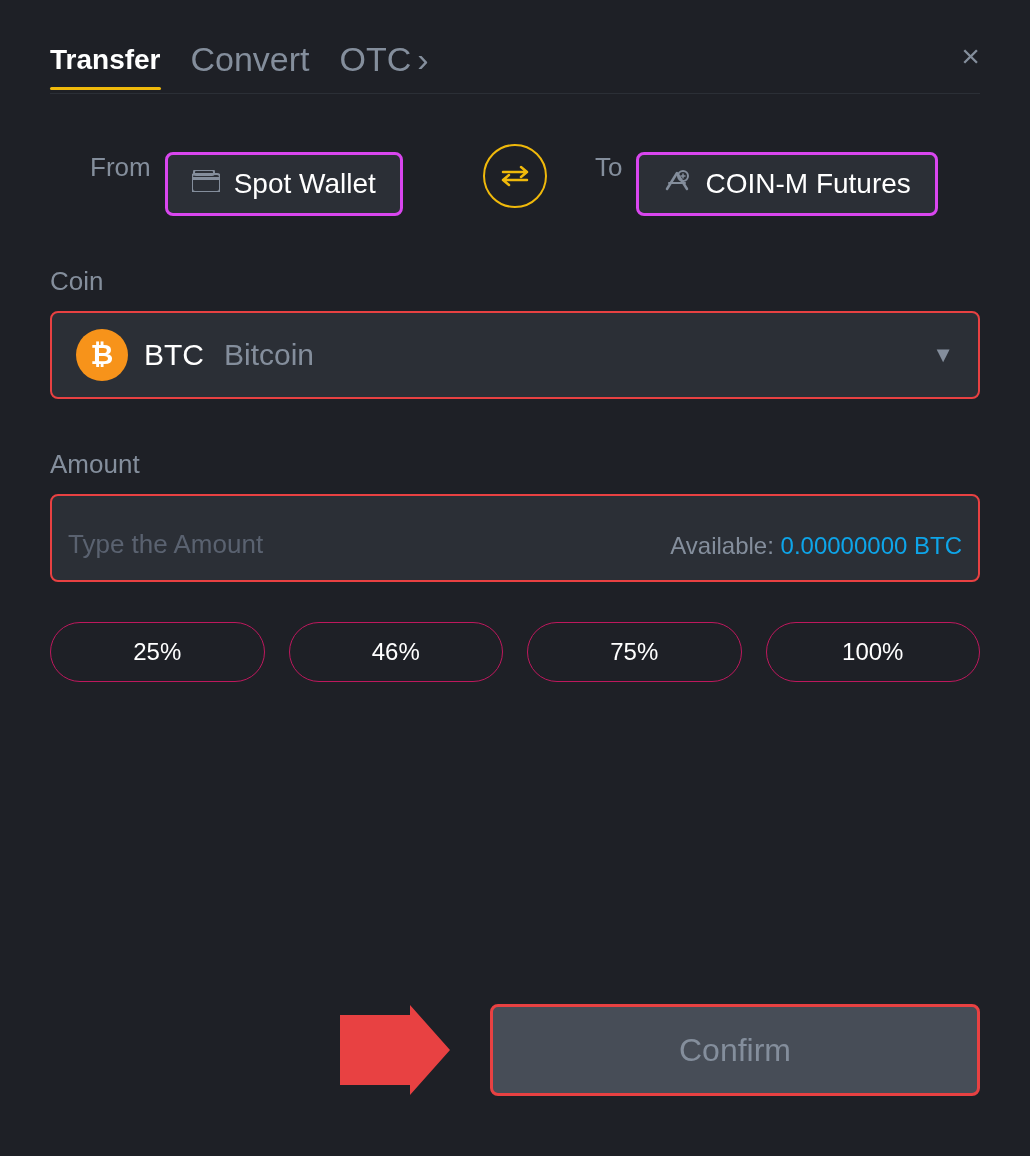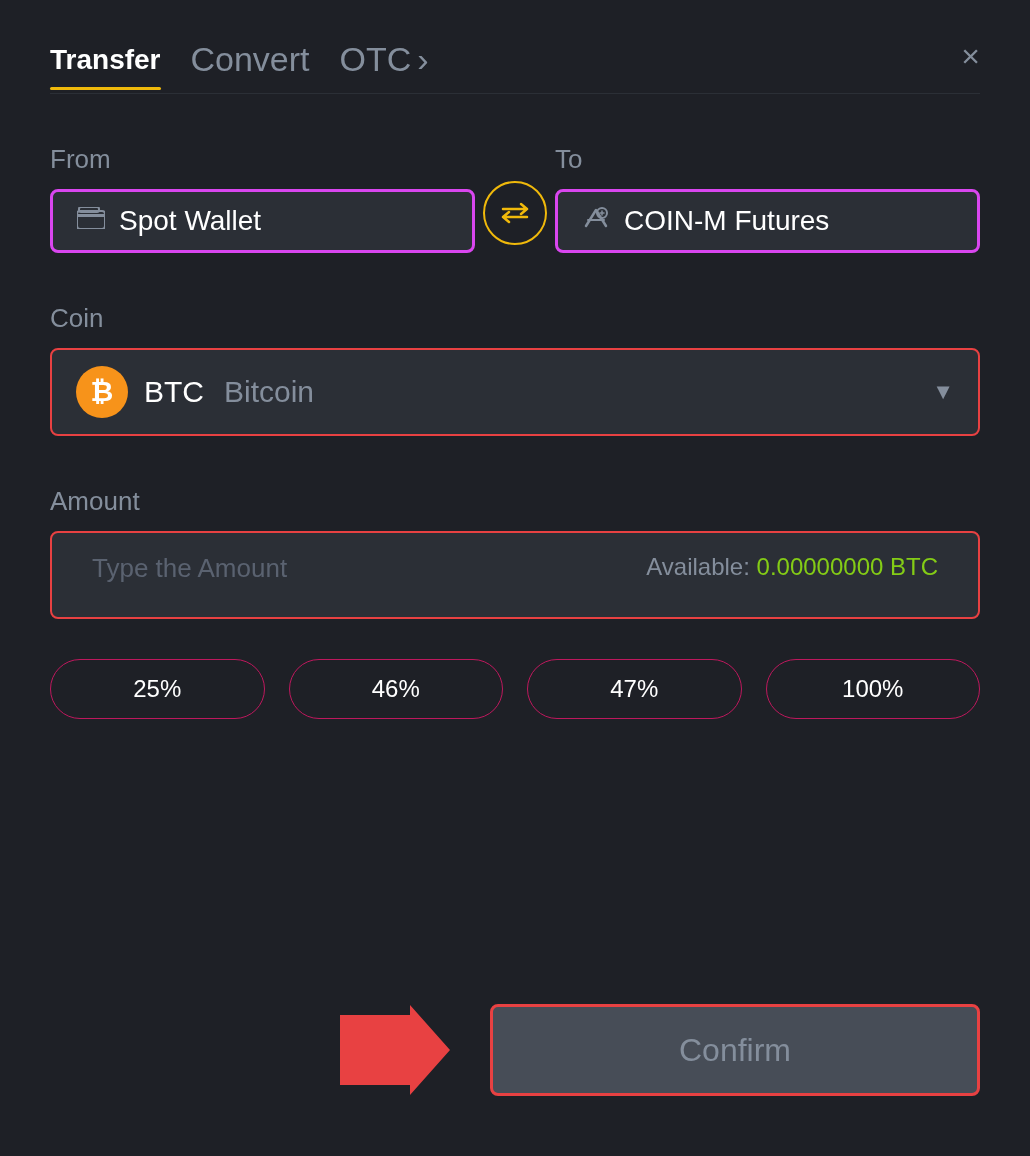--- a/index.html
+++ b/index.html
@@ -93,22 +93,22 @@
     .from-to-section {
       display: flex;
       align-items: flex-end;
       gap: 0;
       margin-bottom: 50px;
     }
 
     .from-block, .to-block {
       flex: 1;
       display: flex;
-      flex-direction: column;
       gap: 14px;
+      margin-left: 40px;
     }
 
     .field-label {
       font-size: 26px;
       color: #848e9c;
     }
 
     .wallet-select {
       background: #2b2f36;
       border: 3px solid #d946ef;
@@ -207,41 +207,41 @@
 
     
     .amount-section {
       margin-bottom: 40px;
     }
 
     .amount-input-box {
       background: #2b2f36;
       border: 2px solid #e84142;
       border-radius: 8px;
-      padding: 20px 40px;
-      display: flex;
-      align-items: flex-start;
+      padding: 20px 16px;
+      display: flex;
+      align-items: flex-end;
       justify-content: space-between;
       height: 88px;
       margin-top: 14px;
     }
 
     .amount-placeholder {
       font-size: 26px;
       color: #5a6270;
     }
 
     .available-text {
       font-size: 24px;
       color: #848e9c;
       white-space: nowrap;
     }
 
     .available-value {
-      color: #84cc16;
+      color: #0ea5e9;
       margin-top: 28px;
     }
 
     
     .pct-buttons {
       display: flex;
       gap: 24px;
       margin-bottom: 60px;
     }
 
@@ -365,21 +365,21 @@
       <span class="available-text">
         <span>Available:</span>
         <span class="available-value">0.00000000 BTC</span>
       </span>
     </div>
   </div>
 
   <div class="pct-buttons">
     <button class="pct-btn">25%</button>
     <button class="pct-btn">46%</button>
-    <button class="pct-btn">47%</button>
+    <button class="pct-btn">75%</button>
     <button class="pct-btn">100%</button>
   </div>
 
   <div class="confirm-section">
 
     <div class="arrow-container">
       <svg class="arrow-svg" viewBox="0 0 110 90" fill="none">
         <polygon points="0,10 70,10 70,0 110,45 70,90 70,80 0,80" fill="#e84142"></polygon>
       </svg>
     </div>

